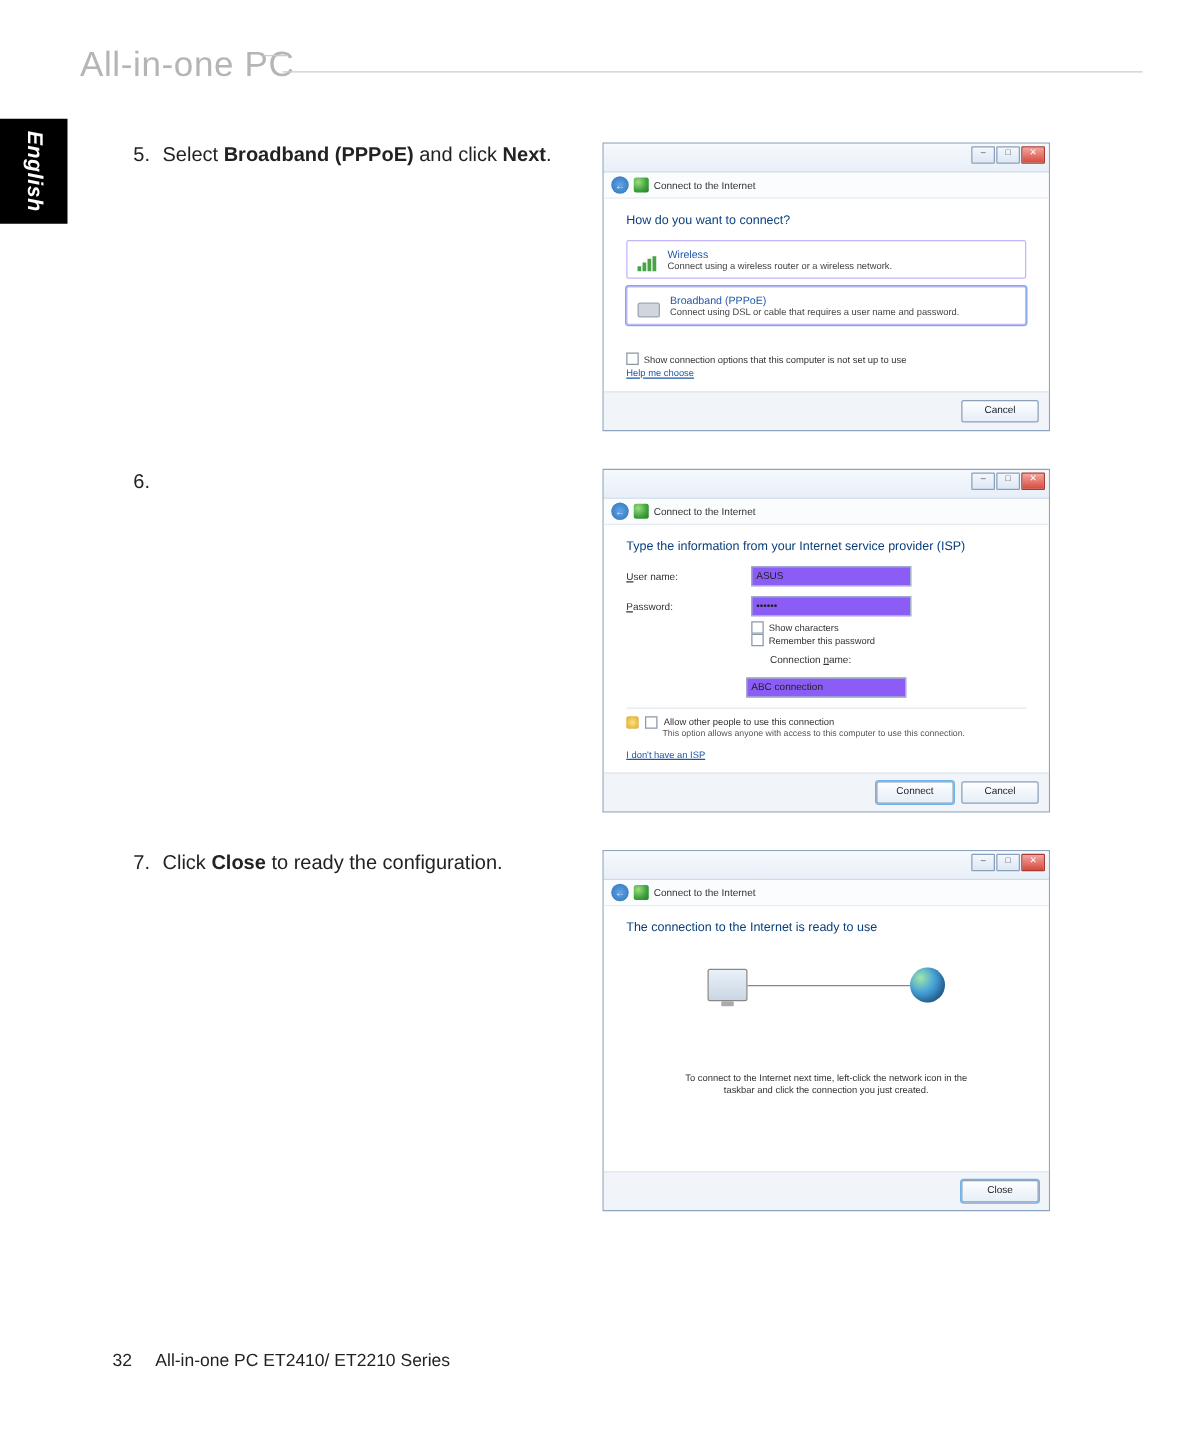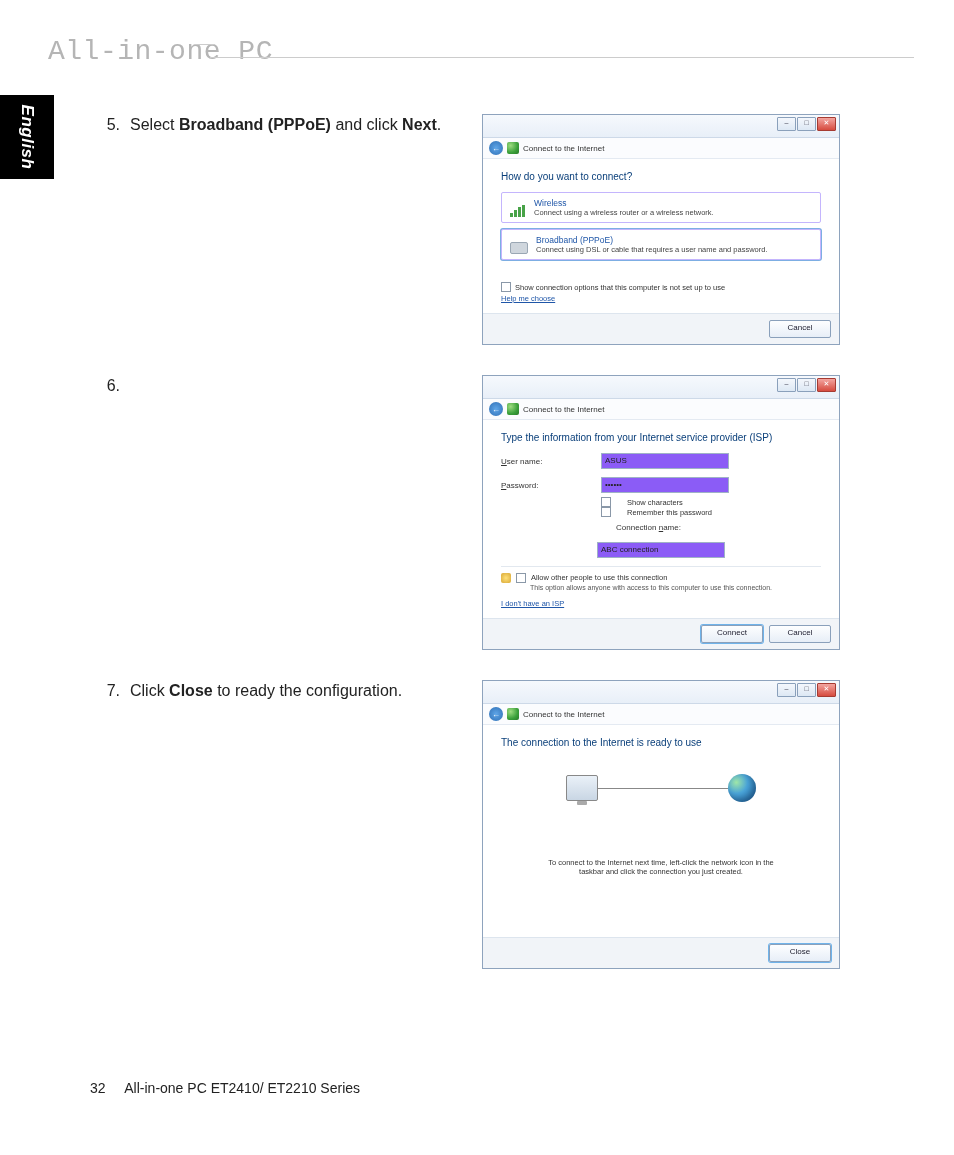--- a/index.html
+++ b/index.html
@@ -8,24 +8,23 @@
     background: #fff;
     font-family: "Segoe UI", Arial, sans-serif;
     width: 954px;
     height: 1155px;
     position: relative;
     color: #222;
   }
   .header {
     position: absolute;
     top: 40px;
-    left: 0;
+    left: 16px;
     right: 0;
     height: 32px;
-    font-family: Liberation Mono, monospace;
   }
   .header-title {
     position: absolute;
     left: 48px;
     top: -4px;
     font-size: 28px;
     color: #b5b5b5;
     font-weight: 400;
     letter-spacing: 0.5px;
   }
@@ -203,21 +202,21 @@
     padding:0 6px;
   }
   .dlg-btn.primary { box-shadow:0 0 0 1px #6fb3ea; }
   .frm-row { display:flex; align-items:center; margin-bottom:8px; gap:10px; }
   .frm-label { width:90px; color:#333; font-size:8px; }
   .frm-label .ul { text-decoration: underline; }
   .frm-input {
     width:120px;height:14px;border:1px solid #9fb2c6;background:#8b5cf6;
     font-size:8px;padding:0 3px;line-height:14px;color:#222;
   }
-  .sub-chk { margin-left:100px; display:flex;align-items:center;gap:16px;font-size:7.5px;color:#333;margin-top:-4px;margin-bottom:4px;}
+  .sub-chk { margin-left:100px; display:flex;align-items:center;gap:4px;font-size:7.5px;color:#333;margin-top:-4px;margin-bottom:4px;}
   .hr-sep{height:1px;background:#e2e8ef;margin:8px 0 6px 0;}
   .allow-row{display:flex;gap:5px;align-items:flex-start;font-size:7.5px;color:#333;}
   .allow-row .shield{width:10px;height:10px;background:radial-gradient(#ffe17a,#d9a836);border-radius:2px;flex-shrink:0;}
   .allow-desc{margin-left:29px;font-size:7px;color:#555;margin-top:1px;}
   .ready-graphic{
     height:60px;margin:10px 0 30px 0;position:relative;
     display:flex;align-items:center;justify-content:center;gap:0;
   }
   .monitor{
     width:30px;height:24px;border:1px solid #888;background:linear-gradient(#eaf1f8,#c9d6e4);

